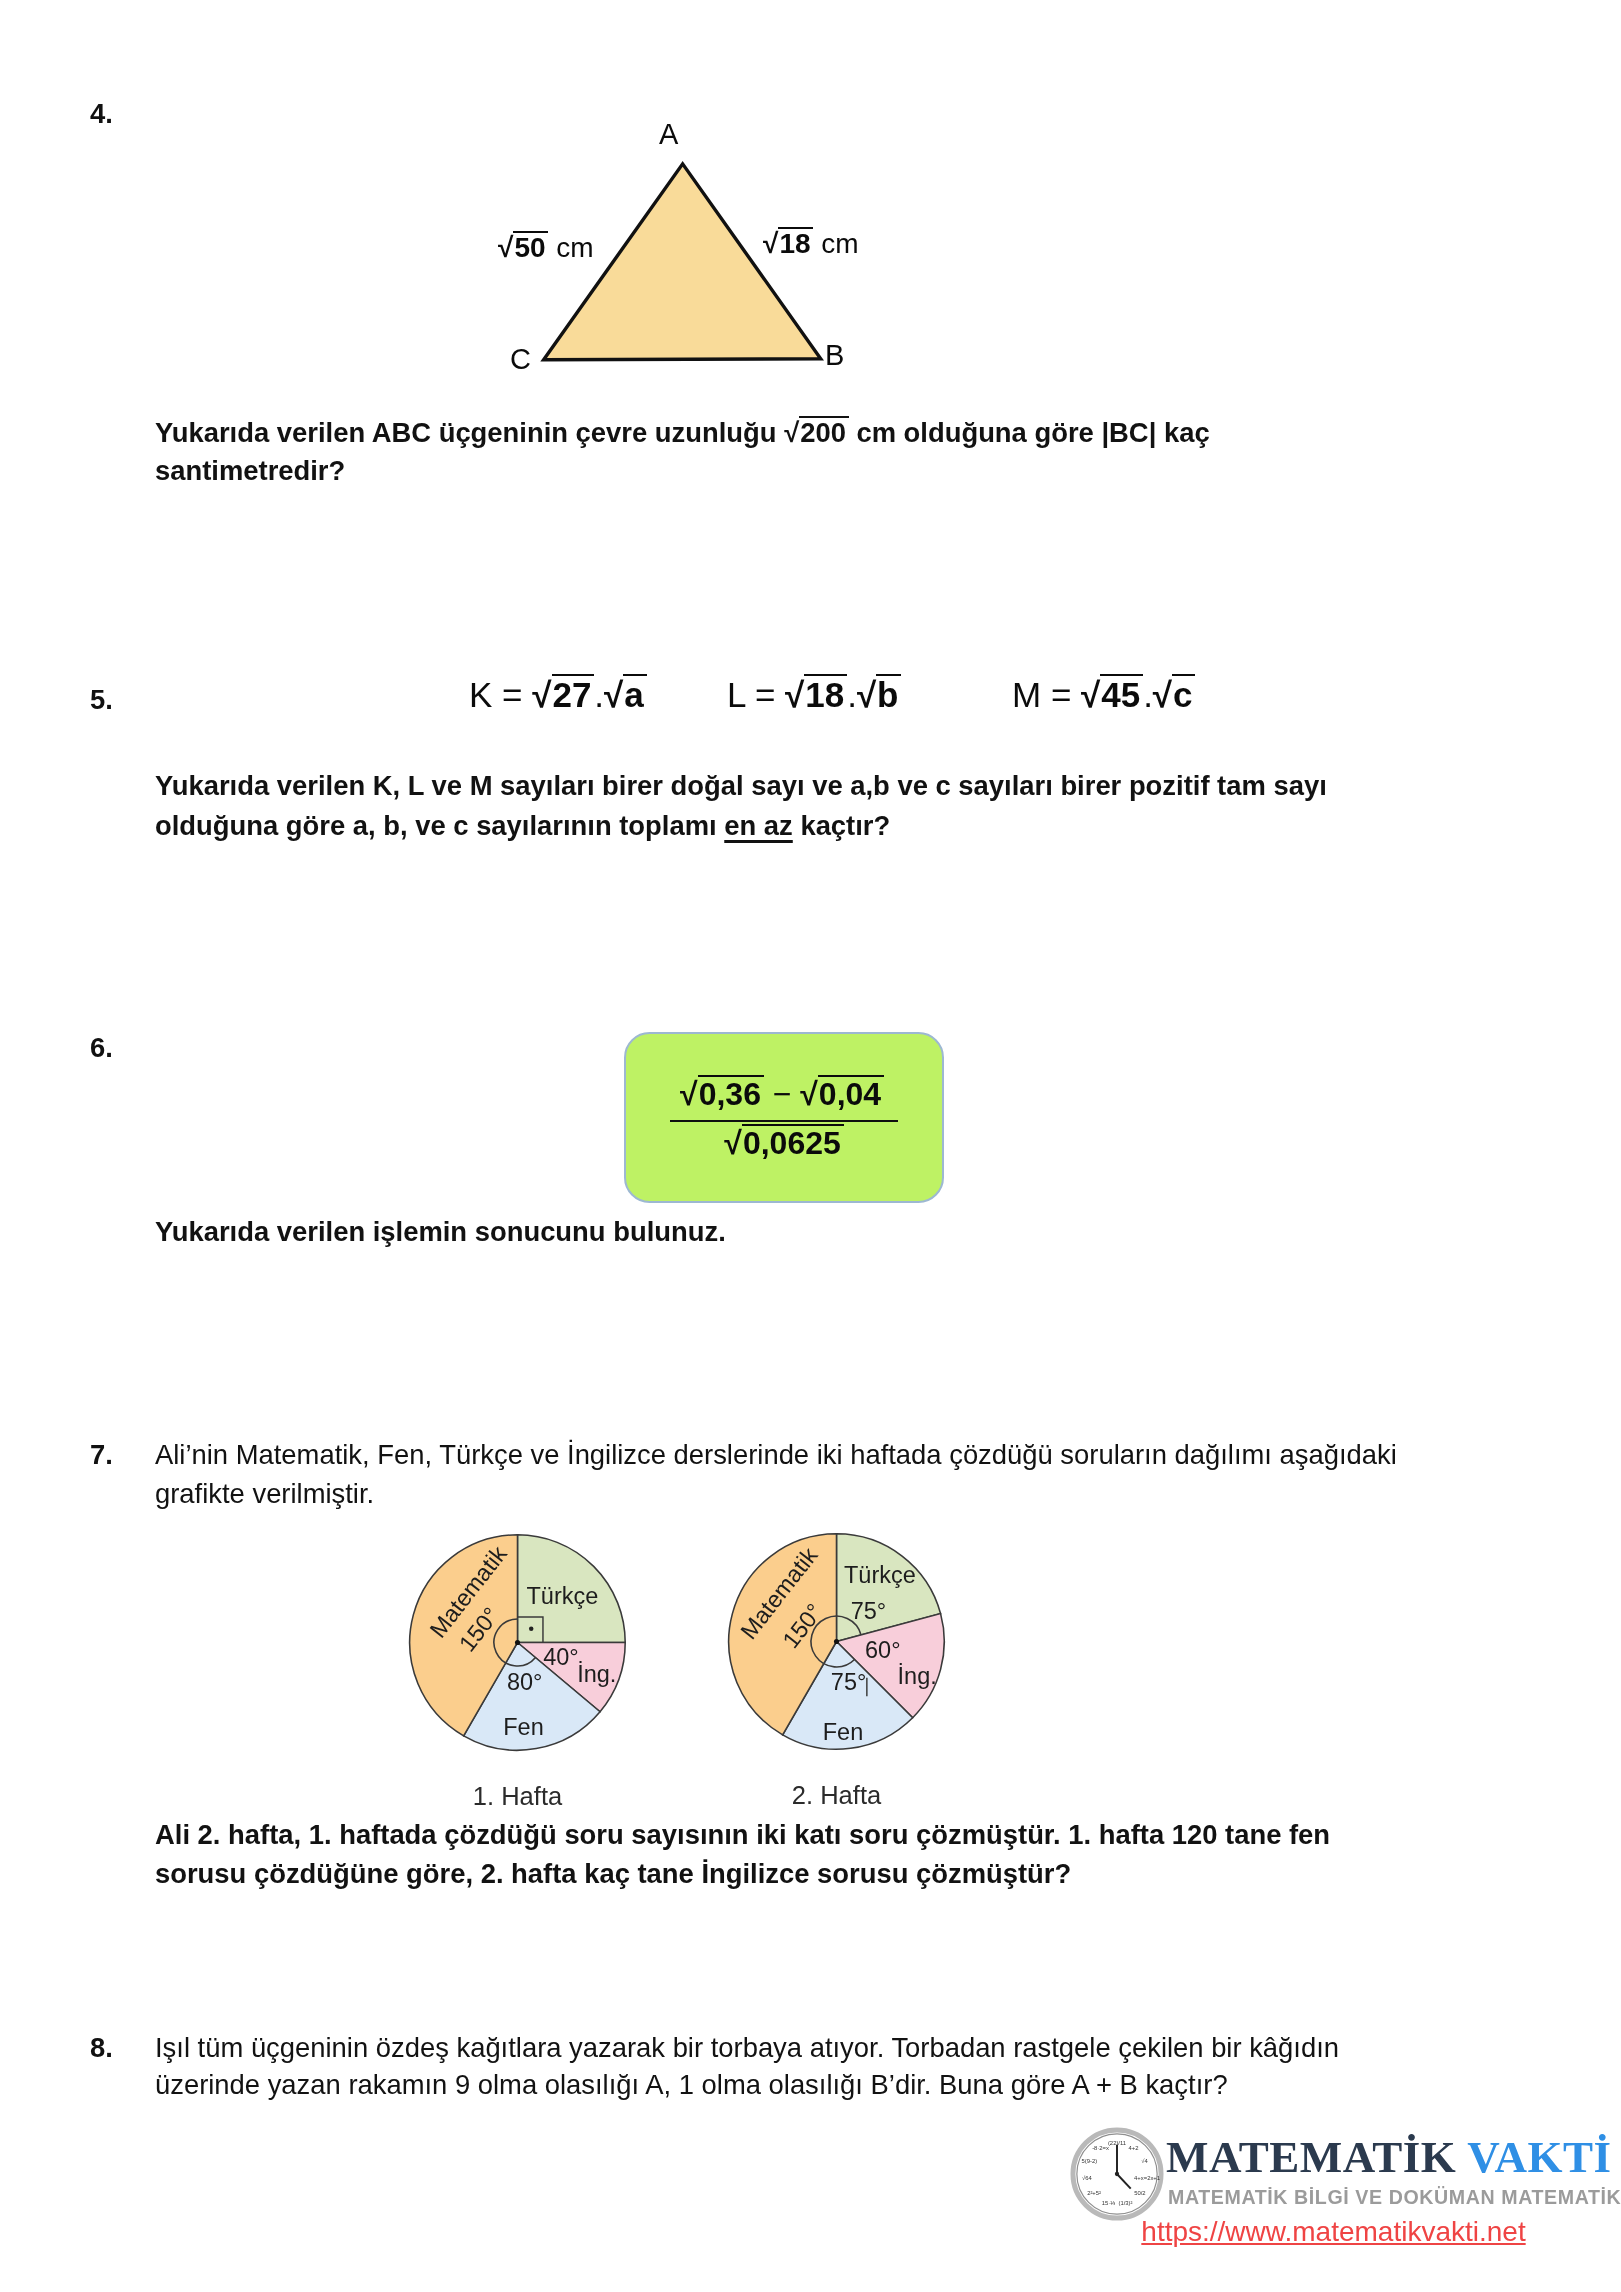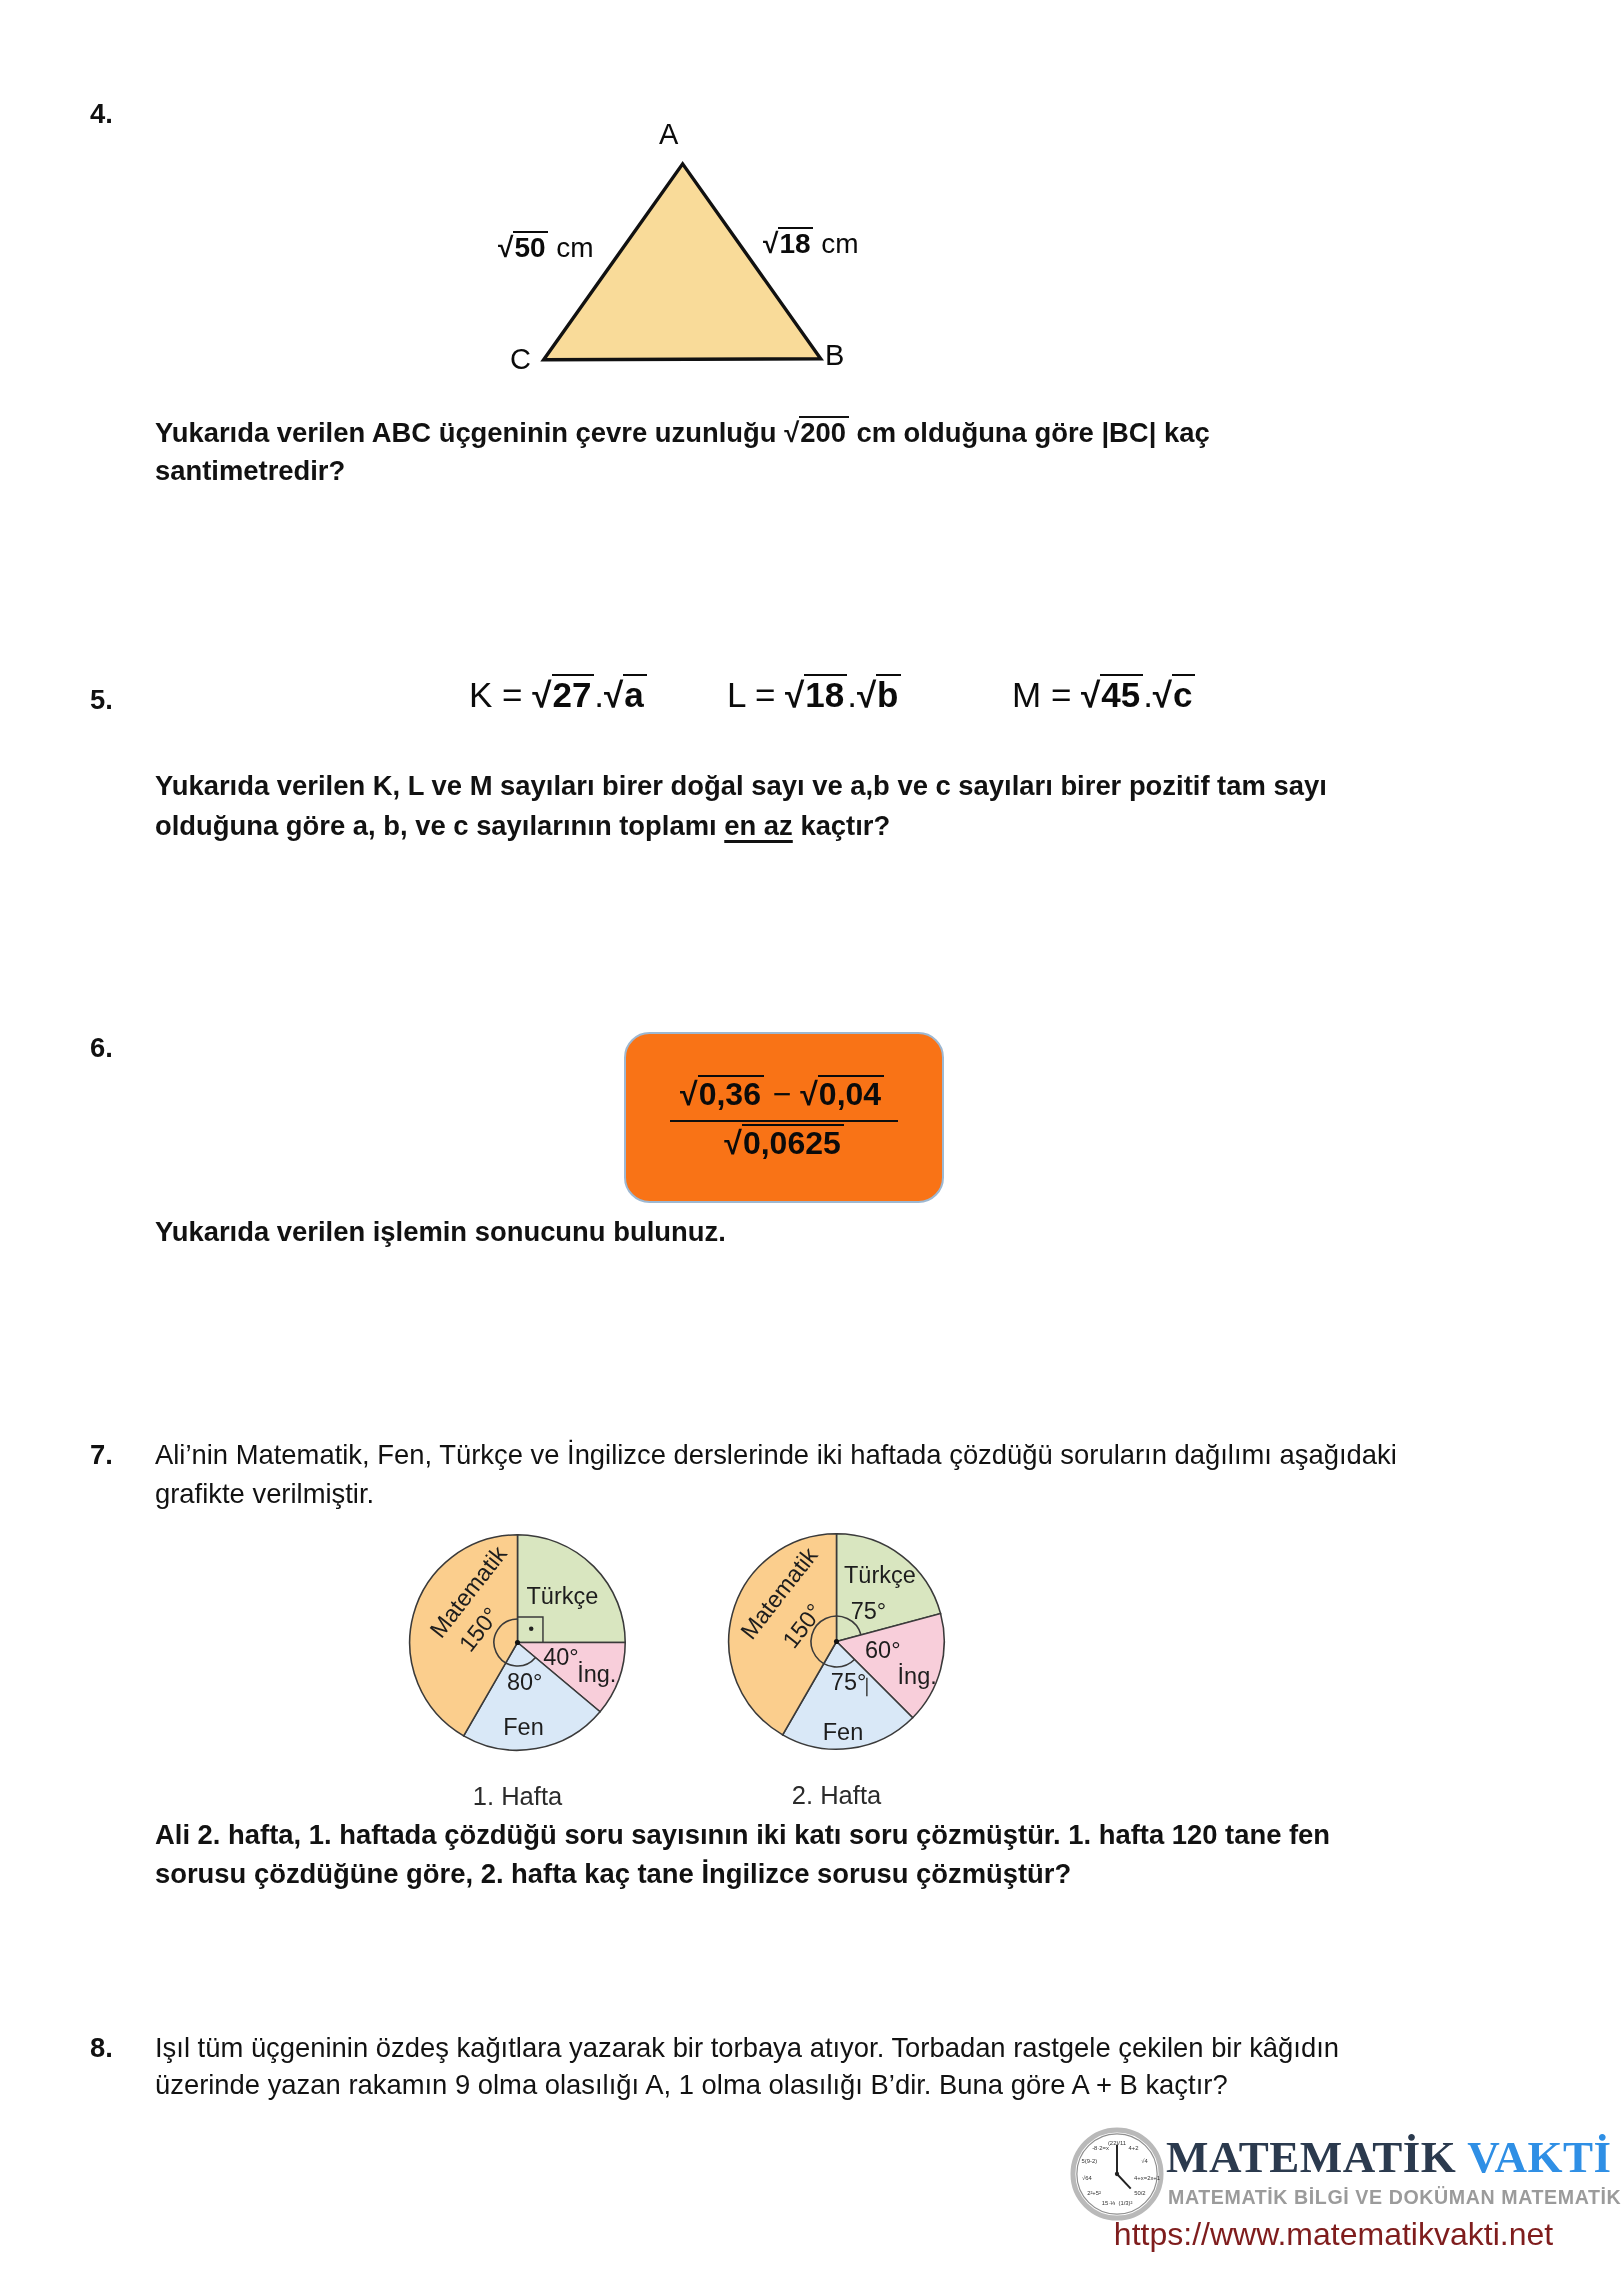--- a/index.html
+++ b/index.html
@@ -24,21 +24,21 @@
   .frac .den{padding-top:2px;}
   .frac .rov{border-top:2.9px solid currentColor;}
   .pie-wrap{position:absolute;width:235px;text-align:center;}
   .pie-caption{margin-top:18px;font-size:25.5px;color:#2b2b2b;}
   svg text{font-family:"Liberation Sans", sans-serif;}
   #brand{position:absolute;left:1166px;top:2131px;font-family:"Liberation Serif", serif;
          font-weight:bold;font-size:45px;letter-spacing:0.5px;white-space:nowrap;text-align:center;}
   #tagline{position:absolute;left:1168px;top:2186px;font-size:19.6px;font-weight:bold;
            color:#9b9b9b;letter-spacing:0.6px;white-space:nowrap;}
   #urlrow{position:absolute;left:1108px;top:2216px;width:451px;text-align:center;}
-  #urlrow a{font-size:32px;color:#7f1d1d;cursor:pointer;}
+  #urlrow a{font-size:28px;color:#ef4444;text-decoration:underline;cursor:pointer;}
 </style>
 </head>
 <body>
 
 <div id="page">
 
   <div class="qnum" style="left:90px;top:98px;">4.</div>
 
   <svg class="abs" style="left:431px;top:110px;" width="470" height="284" viewBox="0 0 480 290">
     <polygon points="257,55 398,254 115,255" stroke-width="3.5" stroke="#111" fill="#F9DB99"></polygon>
@@ -82,21 +82,21 @@
 
   <div class="line b" style="left:155px;top:810px;">
     <span>olduğuna göre a, b, ve c sayılarının toplamı</span>
     <span class="ul">en az</span>
     <span>kaçtır?</span>
   </div>
   <div class="line b" style="left:155px;top:770px;">Yukarıda verilen K, L ve M sayıları birer doğal sayı ve a,b ve c sayıları birer pozitif tam sayı</div>
 
   <div class="qnum" style="left:90px;top:1032px;">6.</div>
 
-  <div id="q6box" style="background: #f97316; border: 2.9px solid rgb(157, 184, 210);">
+  <div id="q6box" style="background: #bef264; border: 2.9px solid rgb(157, 184, 210);">
     <div class="frac">
       <div class="num">
         <span class="rad"><span class="rsgn">√</span><span class="rov">0,36</span></span>
         <span>−</span>
         <span class="rad"><span class="rsgn">√</span><span class="rov">0,04</span></span>
       </div>
       <div class="den">
         <span class="rad"><span class="rsgn">√</span><span class="rov">0,0625</span></span>
       </div>
     </div>

